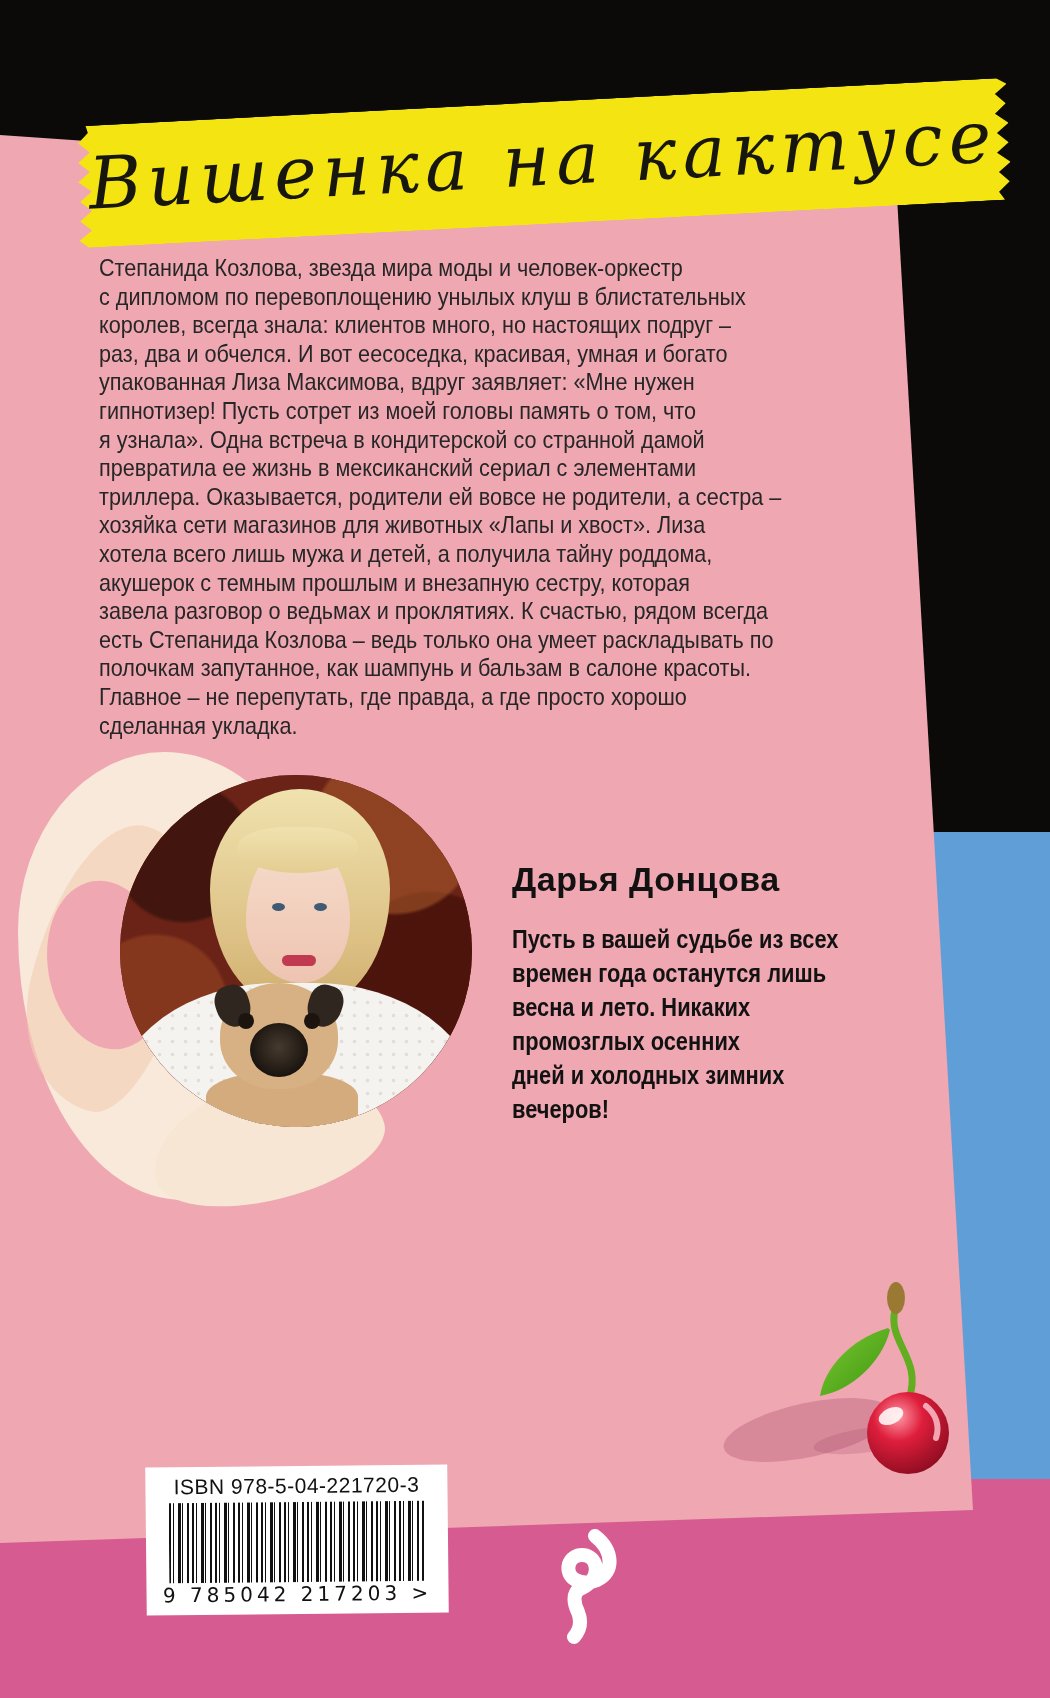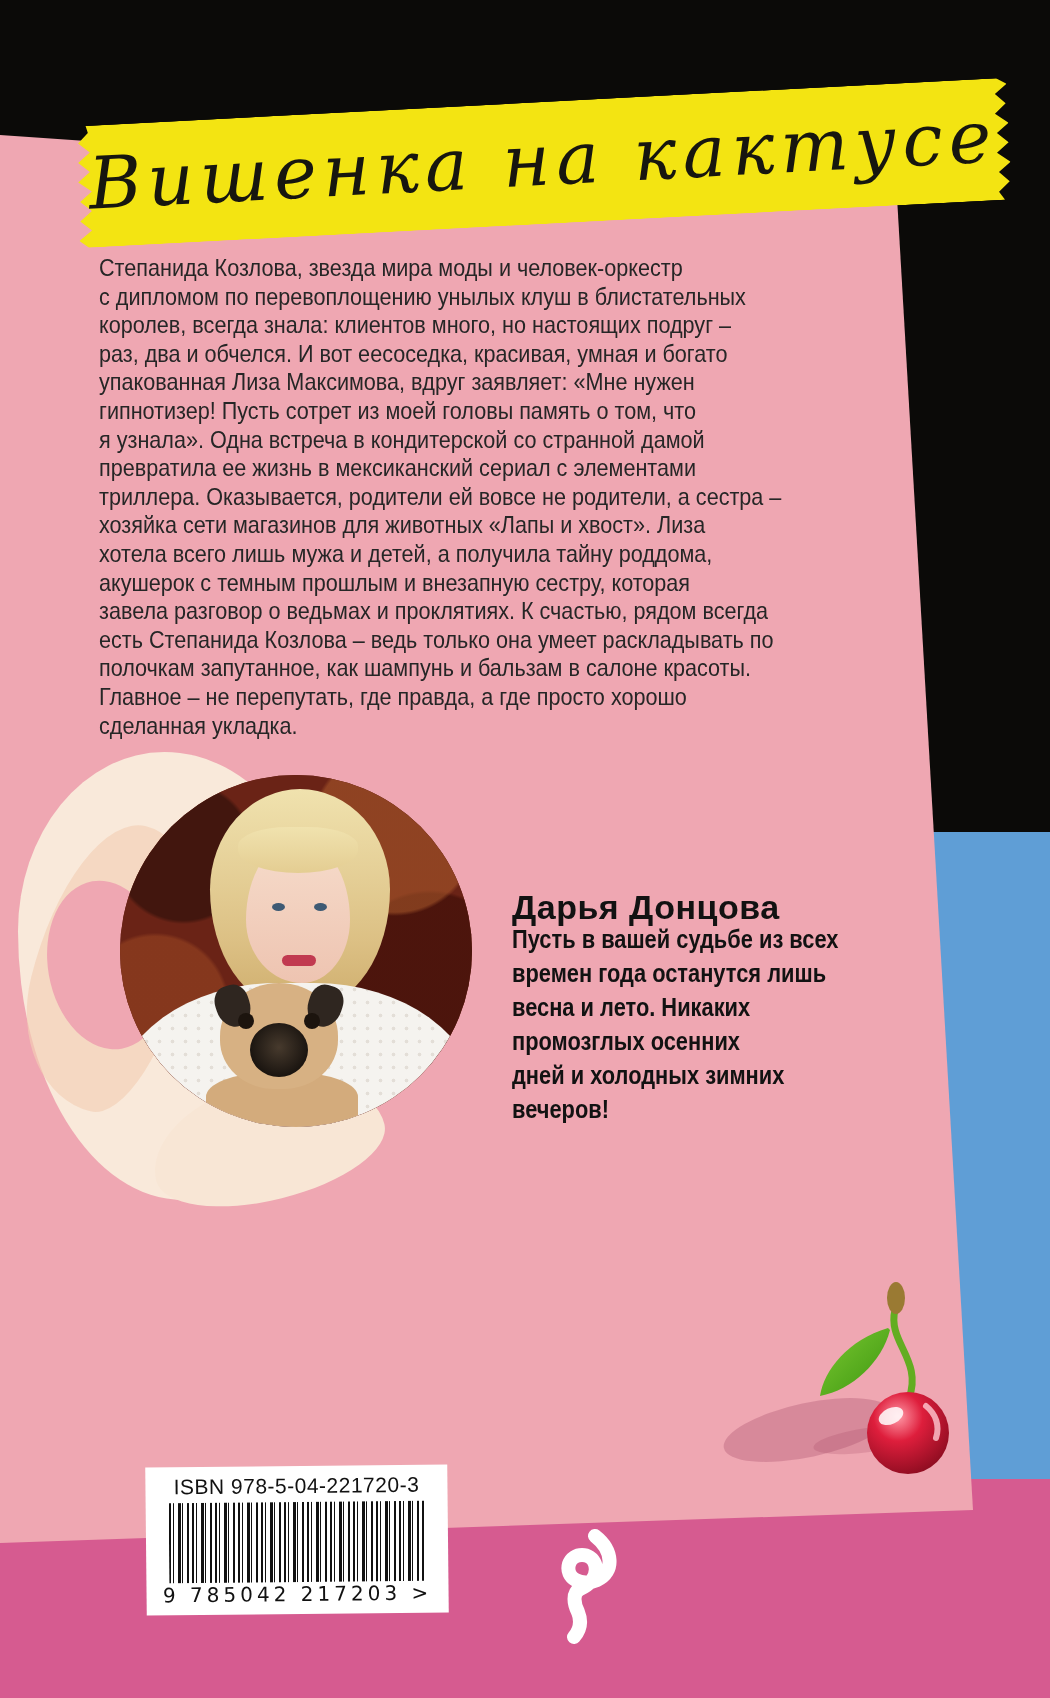--- a/index.html
+++ b/index.html
@@ -66,21 +66,21 @@
   .pug-ear{position:absolute;width:34px;height:42px;background:#2f2620;border-radius:40% 40% 50% 50%;}
   .pug-ear.l{left:-4px;top:2px;transform:rotate(-18deg);}
   .pug-ear.r{right:-4px;top:2px;transform:rotate(18deg);}
   .pug-muzzle{position:absolute;left:30px;top:40px;width:58px;height:54px;
         background:radial-gradient(circle at 50% 45%,#473a2d,#17120e 75%);border-radius:50%;}
   .pug-eye{position:absolute;width:16px;height:16px;background:#1c140e;border-radius:50%;}
   .pug-eye.l{left:18px;top:30px;} .pug-eye.r{left:84px;top:30px;}
   .pug-body{position:absolute;left:86px;top:298px;width:152px;height:60px;background:#d3ab7c;
         border-radius:40% 40% 30% 30%;}
 
-  .author-name{position:absolute;left:512px;top:888px;font-size:34px;font-weight:bold;
+  .author-name{position:absolute;left:512px;top:860px;font-size:34px;font-weight:bold;
         color:#121212;letter-spacing:.5px;white-space:nowrap;}
   .author-quote{position:absolute;left:512px;top:922px;font-size:26px;font-weight:bold;
         line-height:34px;color:#121212;white-space:pre-line;transform:scaleX(.84);
         transform-origin:left top;width:480px;}
 
   .cherry-svg{position:absolute;left:690px;top:1190px;width:300px;height:290px;}
   .logo-svg{position:absolute;left:545px;top:1528px;width:86px;height:118px;}
 
   .barcode-box{position:absolute;left:146px;top:1466px;width:302px;height:148px;background:#ffffff;
         transform:rotate(-.6deg);display:flex;flex-direction:column;align-items:center;}

